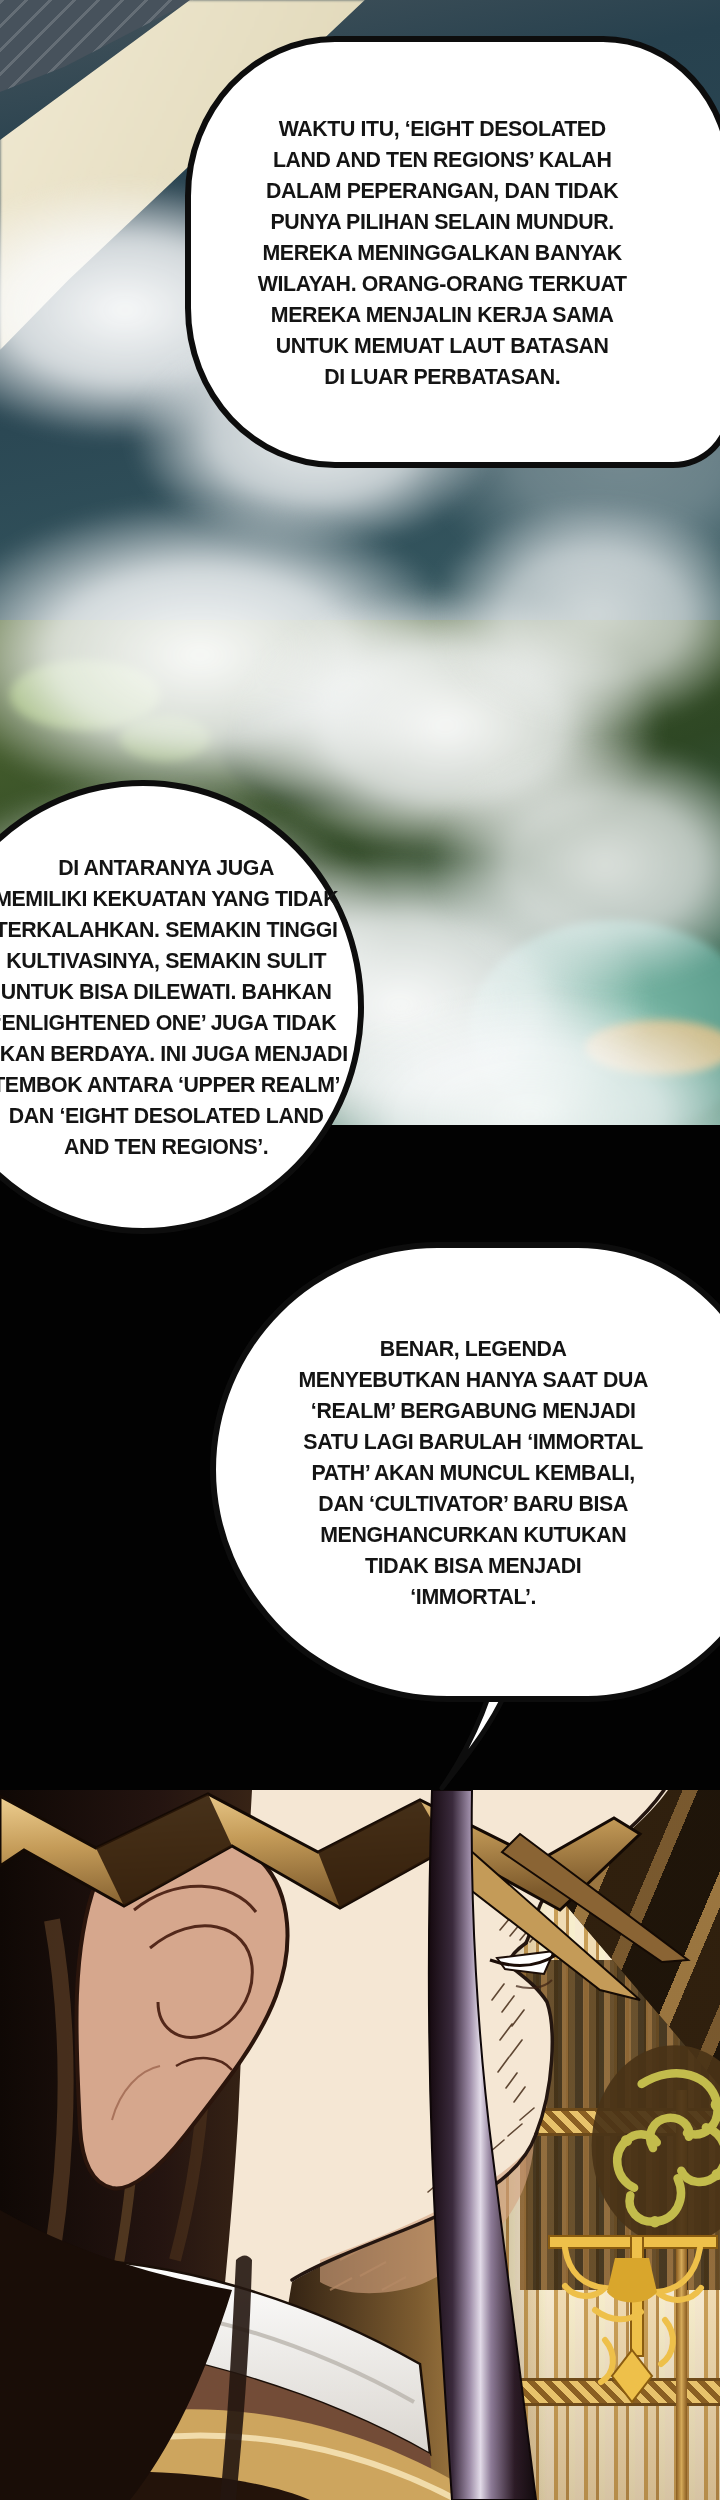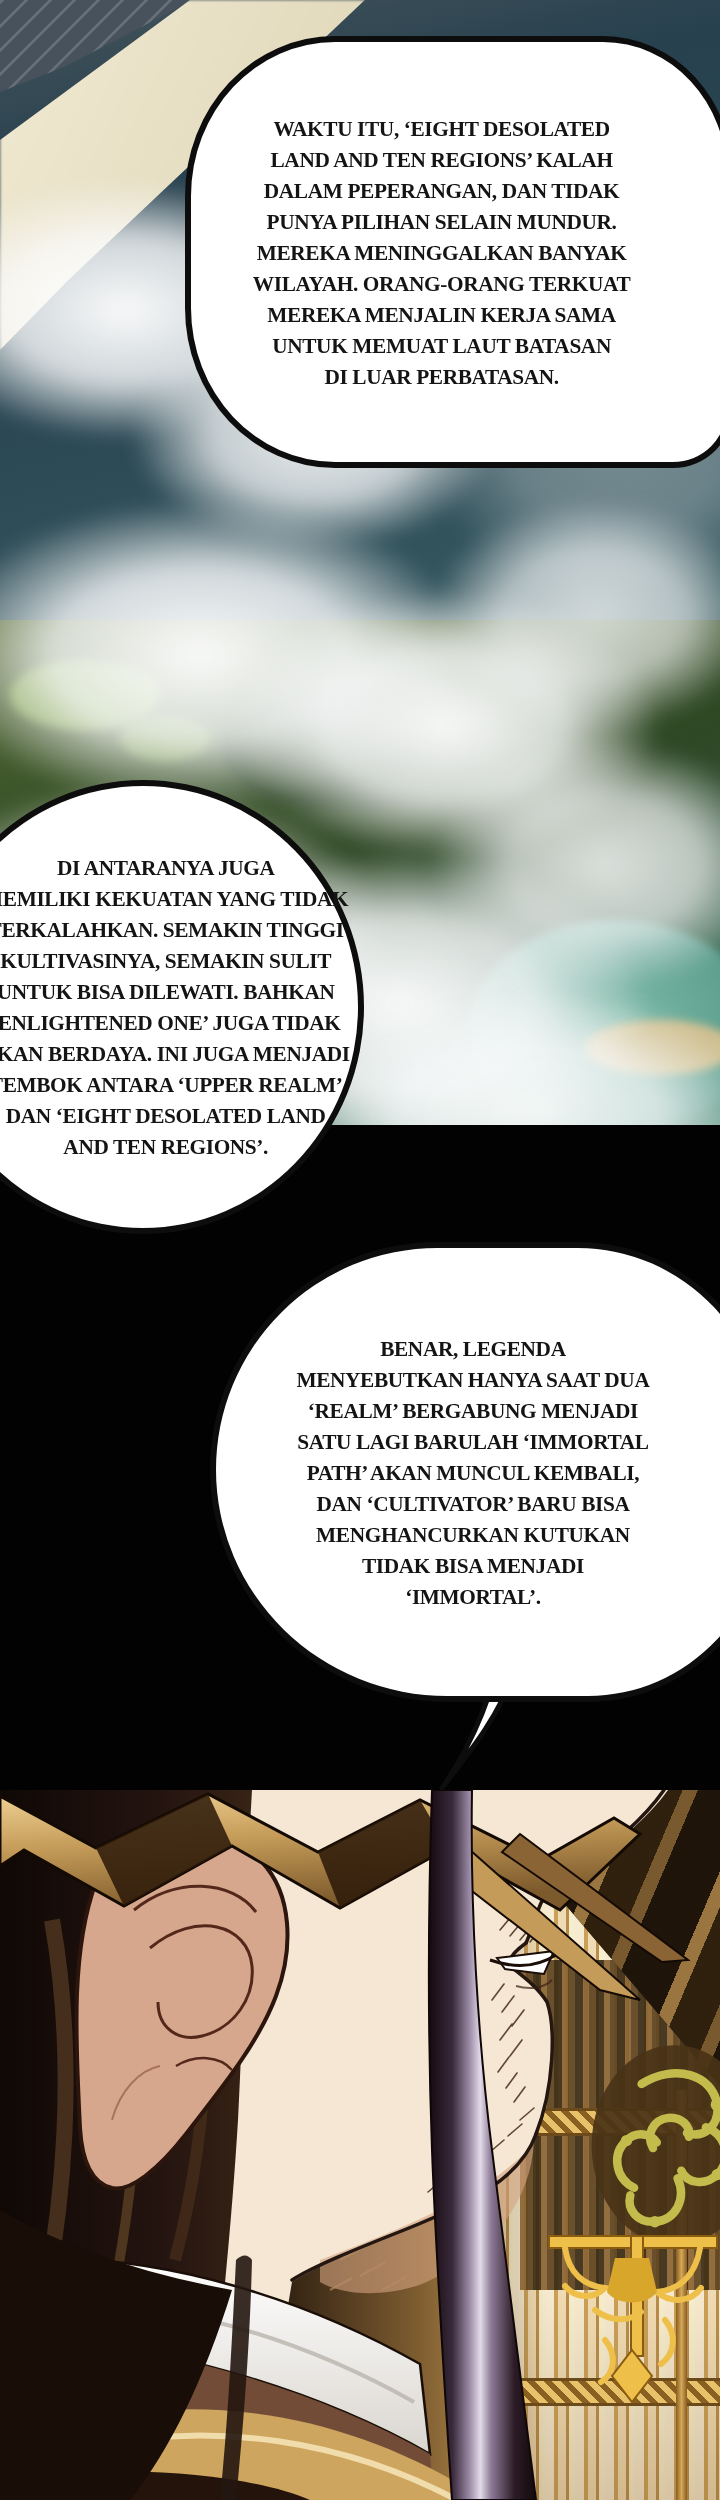--- a/index.html
+++ b/index.html
@@ -1,17 +1,17 @@
 <!DOCTYPE html>
 <html><head>
 <meta charset="utf-8">
 <style>
   html,body{margin:0;padding:0;background:#101010;}
   .page{position:relative;width:720px;height:2500px;margin:0 auto;background:#000;overflow:hidden;
-        font-family:Liberation Serif, serif;}
+        font-family:Liberation Sans, sans-serif;}
   .page *{box-sizing:border-box;}
 
   
   .photo{position:absolute;left:0;top:0;width:720px;height:1125px;overflow:hidden;
     background:linear-gradient(168deg,#46545c 0%,#27414e 14%,#2b4854 34%,#33545d 52%,#3a5f5b 72%,#39564a 88%,#2f4a3c 100%);}
   .corner-structure{position:absolute;left:0;top:0;width:215px;height:115px;background:#47525c;
     background-image:repeating-linear-gradient(135deg,rgba(255,255,255,.16) 0 3px,transparent 3px 17px);
     clip-path:polygon(0 0,90% 0,30% 58%,0 80%);}
   .shore{position:absolute;left:0;top:0;width:380px;height:350px;
     background:linear-gradient(115deg,#f0e9d2,#dcd3b2);filter:blur(1.5px);

